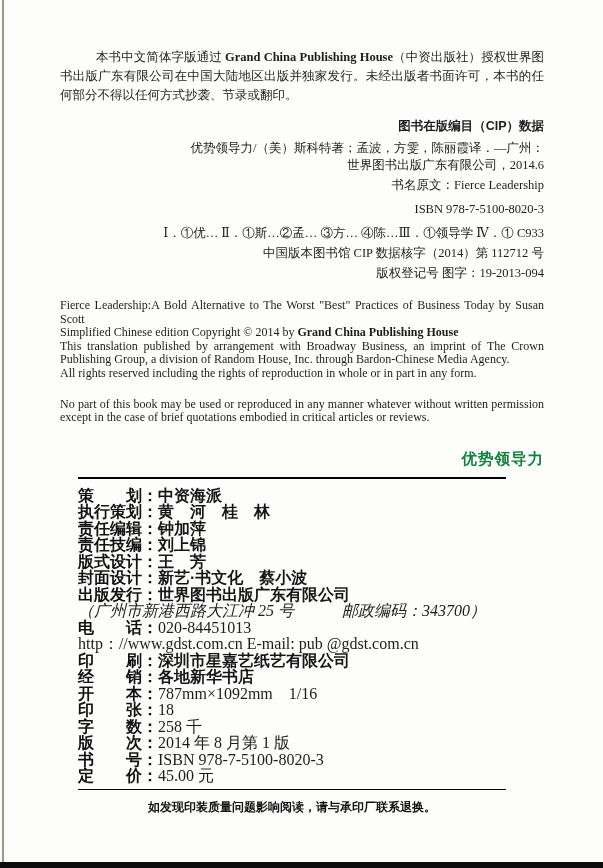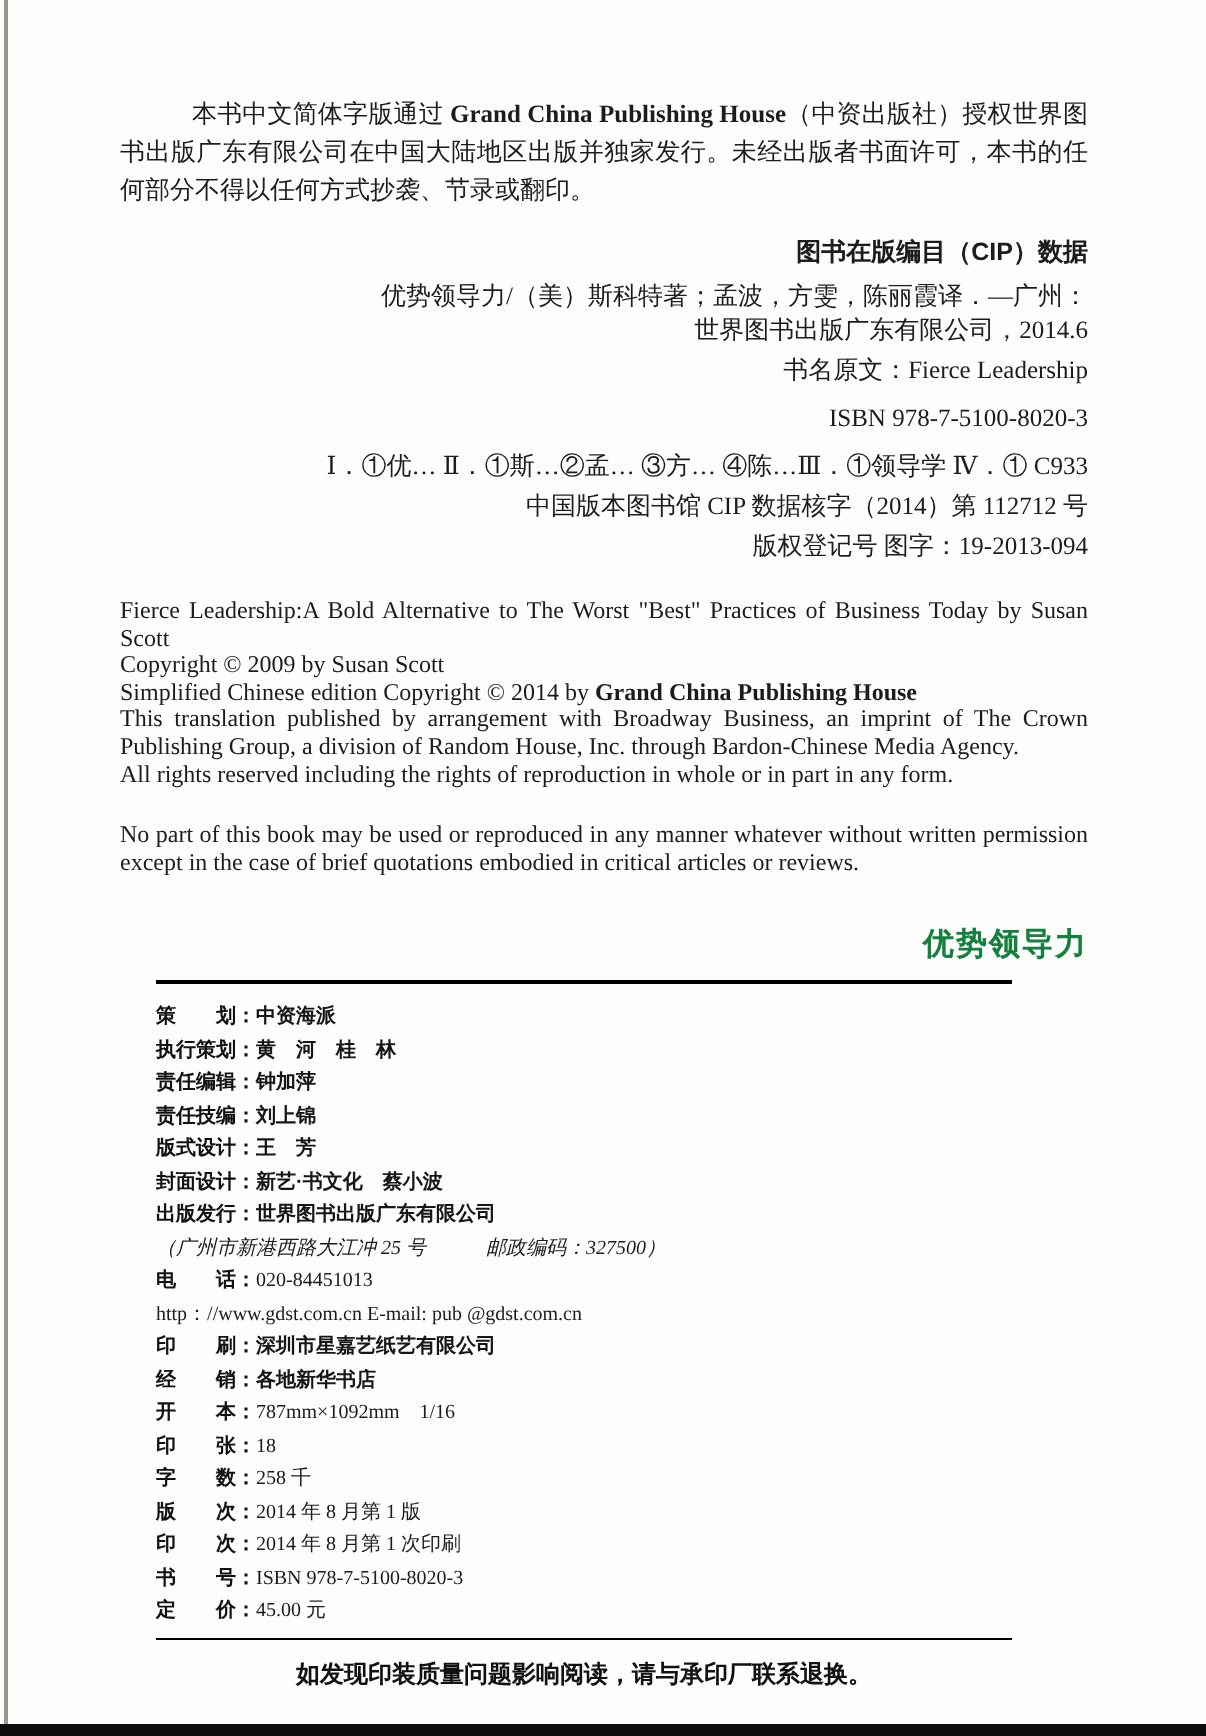--- a/index.html
+++ b/index.html
@@ -58,21 +58,21 @@
     color:#15803d;
   }
   .rule {
     margin-left:18px; width:428px; height:2px; background:#000;
   }
   .rule-top { margin-top:7px; }
   .rule-bottom { margin-top:4px; height:1.6px; }
 
   .colophon { margin-top:9px; margin-left:18px; }
   .colophon .row {
-    font-size:10px; line-height:16.5px; white-space:nowrap;
+    font-size:16px; line-height:16.5px; white-space:nowrap;
   }
   .colophon .label {
     font-family:"Liberation Sans","DejaVu Sans",sans-serif;
     font-weight:700; color:#111;
   }
   .value-cn {
     font-family:"Liberation Sans","DejaVu Sans",sans-serif;
     font-weight:600; color:#161616;
   }
   .value-num {
@@ -108,51 +108,49 @@
     <p>世界图书出版广东有限公司，2014.6</p>
     <p class="pad1 gap-top-s">书名原文：Fierce Leadership</p>
     <p class="pad1 gap-top">ISBN 978-7-5100-8020-3</p>
     <p class="pad-s gap-top">Ⅰ．①优… Ⅱ．①斯…②孟… ③方… ④陈…Ⅲ．①领导学 Ⅳ．① C933</p>
     <p class="pad1 gap-top-s">中国版本图书馆 CIP 数据核字（2014）第 112712 号</p>
     <p class="pad1 gap-top-s">版权登记号 图字：19-2013-094</p>
   </div>
 
   <div class="en-block">
     <p>Fierce Leadership:A Bold Alternative to The Worst "Best" Practices of Business Today by Susan Scott</p>
-    <p>Copyright © 2009 by Susan Scott</p>
     <p><span>Simplified Chinese edition Copyright © 2014 by </span><span class="en-bold">Grand China Publishing House</span></p>
     <p>This translation published by arrangement with Broadway Business, an imprint of The Crown Publishing Group, a division of Random House, Inc. through Bardon-Chinese Media Agency.</p>
     <p>All rights reserved including the rights of reproduction in whole or in part in any form.</p>
   </div>
 
   <div class="en-block para2">
     <p>No part of this book may be used or reproduced in any manner whatever without written permission except in the case of brief quotations embodied in critical articles or reviews.</p>
   </div>
 
   <p class="book-title">优势领导力</p>
   <div class="rule rule-top"></div>
 
   <div class="colophon">
     <div class="row"><span class="label">策　　划：</span><span class="value-cn">中资海派</span></div>
     <div class="row"><span class="label">执行策划：</span><span class="value-cn">黄　河　桂　林</span></div>
     <div class="row"><span class="label">责任编辑：</span><span class="value-cn">钟加萍</span></div>
     <div class="row"><span class="label">责任技编：</span><span class="value-cn">刘上锦</span></div>
     <div class="row"><span class="label">版式设计：</span><span class="value-cn">王　芳</span></div>
     <div class="row"><span class="label">封面设计：</span><span class="value-cn">新艺·书文化　蔡小波</span></div>
     <div class="row"><span class="label">出版发行：</span><span class="value-cn">世界图书出版广东有限公司</span></div>
-    <div class="row row-address">（广州市新港西路大江冲 25 号　　　邮政编码：327500）</div>
+    <div class="row row-address">（广州市新港西路大江冲 25 号　　　邮政编码：343700）</div>
     <div class="row"><span class="label">电　　话：</span><span class="value-num">020-84451013</span></div>
     <div class="row row-url">http：//www.gdst.com.cn E-mail: pub @gdst.com.cn</div>
     <div class="row"><span class="label">印　　刷：</span><span class="value-cn">深圳市星嘉艺纸艺有限公司</span></div>
     <div class="row"><span class="label">经　　销：</span><span class="value-cn">各地新华书店</span></div>
     <div class="row"><span class="label">开　　本：</span><span class="value-num">787mm×1092mm　1/16</span></div>
     <div class="row"><span class="label">印　　张：</span><span class="value-num">18</span></div>
     <div class="row"><span class="label">字　　数：</span><span class="value-num">258 千</span></div>
     <div class="row"><span class="label">版　　次：</span><span class="value-num">2014 年 8 月第 1 版</span></div>
-    <div class="row"><span class="label">印　　次：</span><span class="value-num">2014 年 8 月第 1 次印刷</span></div>
     <div class="row"><span class="label">书　　号：</span><span class="value-num">ISBN 978-7-5100-8020-3</span></div>
     <div class="row"><span class="label">定　　价：</span><span class="value-num">45.00 元</span></div>
   </div>
 
   <div class="rule rule-bottom"></div>
   <p class="footer-notice">如发现印装质量问题影响阅读，请与承印厂联系退换。</p>
 
 </div>
 
 </body></html>

